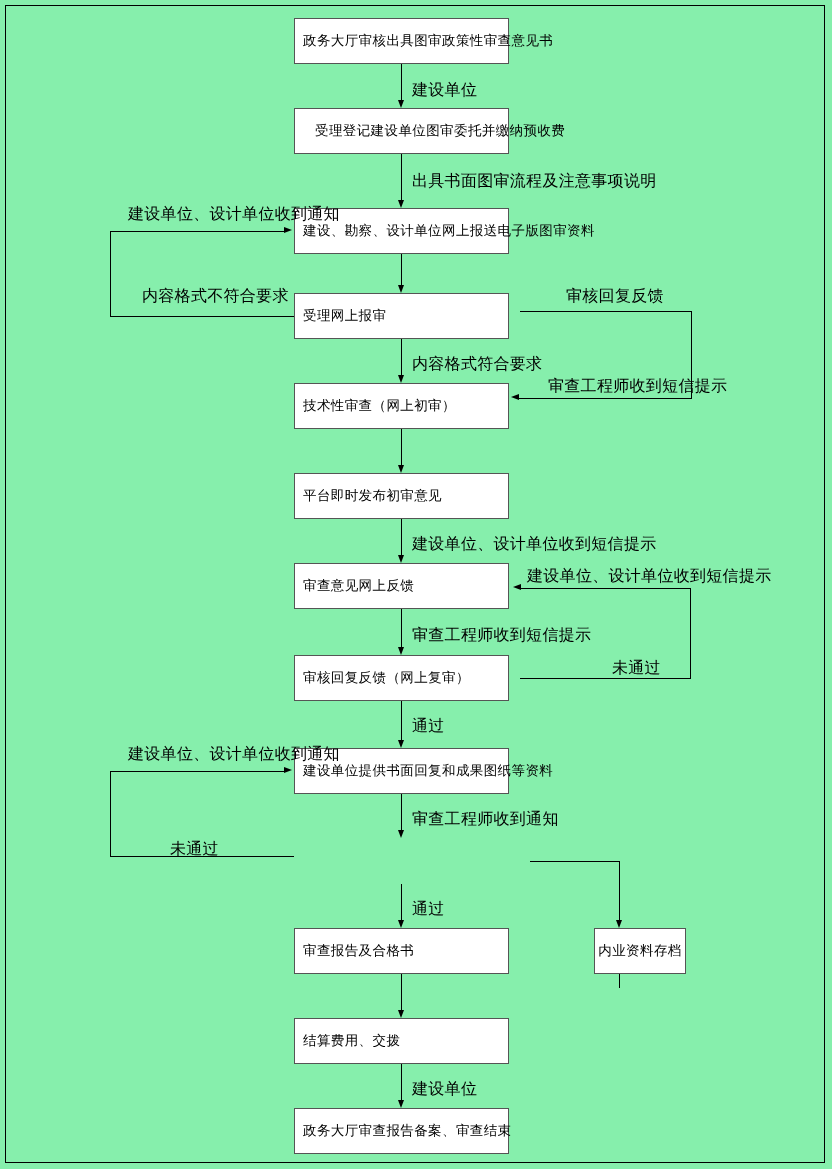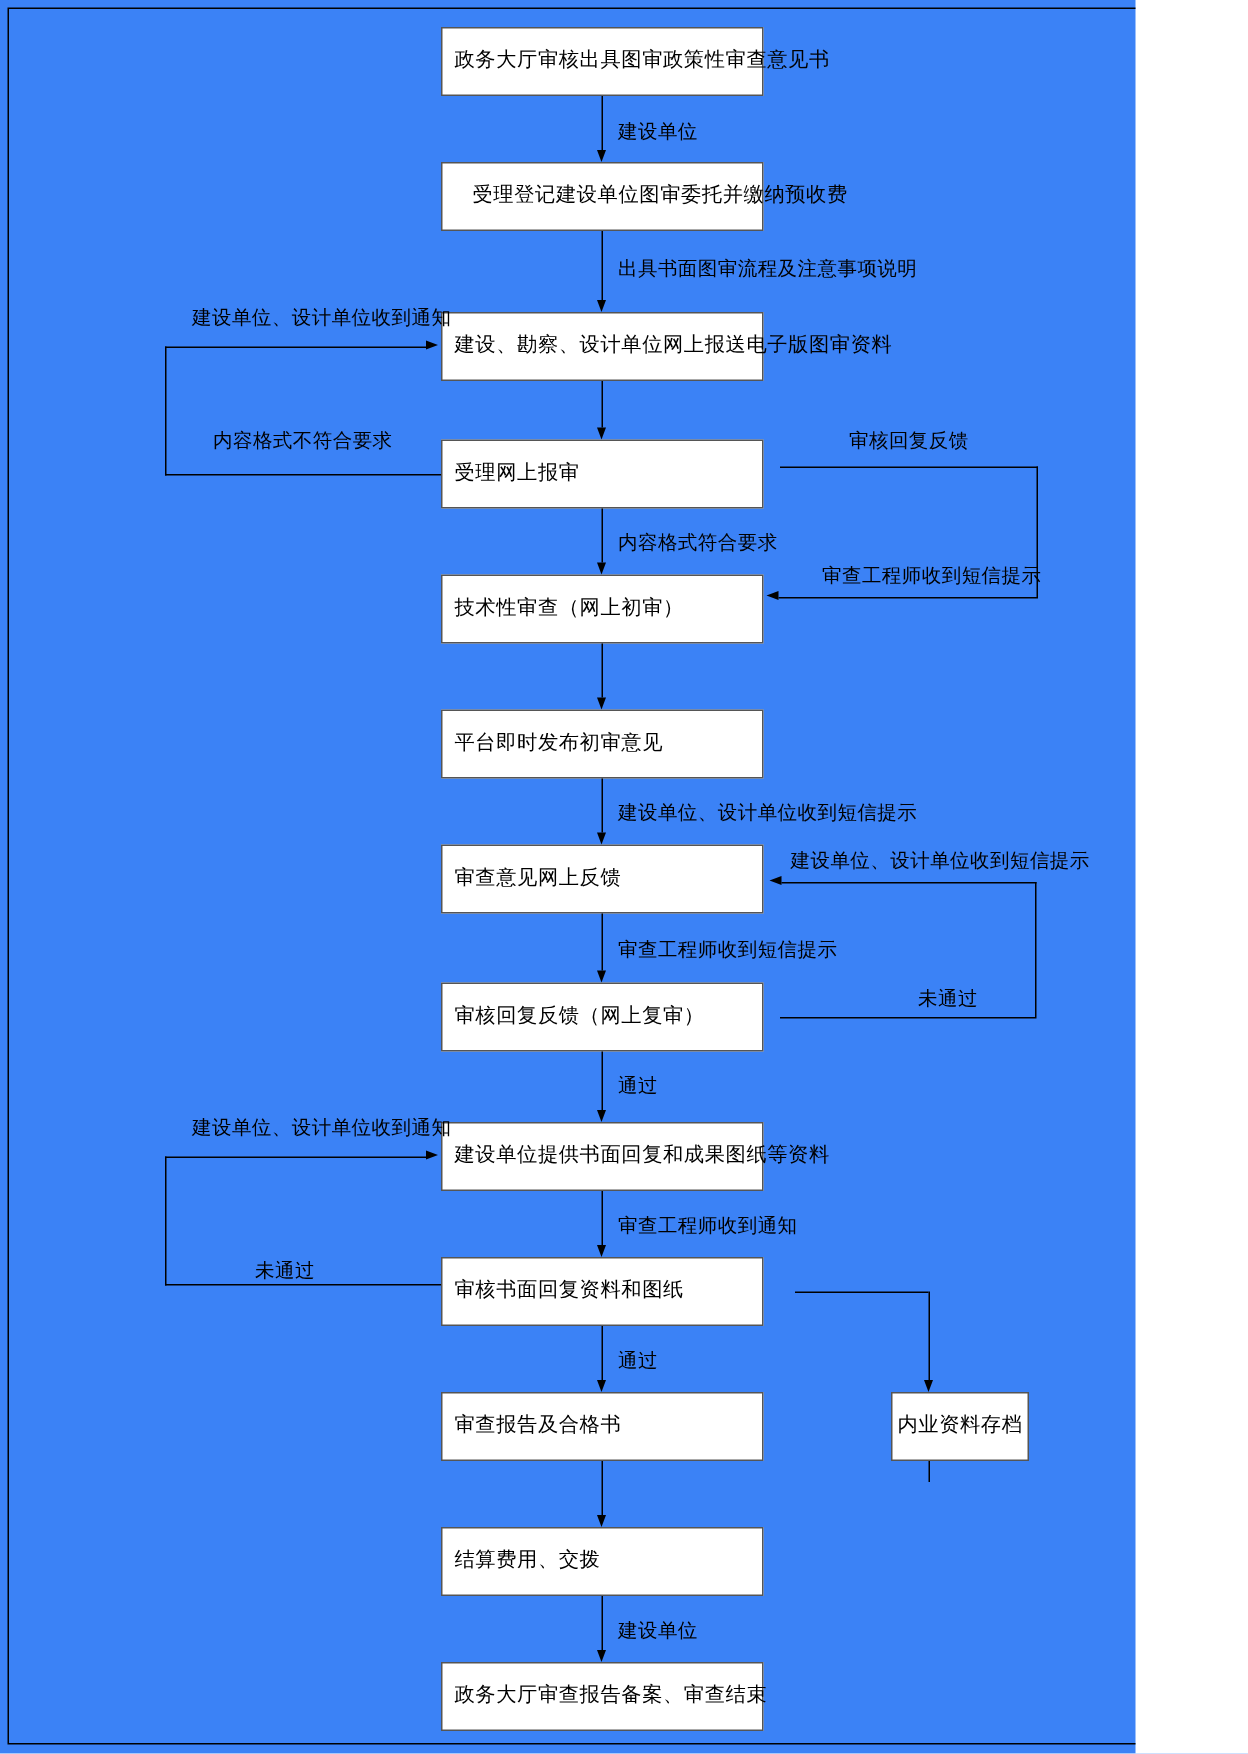--- a/index.html
+++ b/index.html
@@ -2,23 +2,23 @@
 <html><head>
 <meta charset="utf-8">
 <style>
   html,body{margin:0;padding:0;background:#ffffff;}
   body{
     font-family:"DejaVu Sans","Liberation Sans",sans-serif;
     color:#000000;
   }
   #page{
     position:relative;
-    width:757px;
+    width:832px;
     height:1169px;
-    background:#3b82f6;
+    background:#86efac;
     overflow:hidden;
   }
   #page-border{
     position:absolute;
     left:5px; top:5px;
     width:820px; height:1158px;
     border:1px solid #000000;
     box-sizing:border-box;
   }
   .node{
@@ -64,21 +64,21 @@
   }
   .arrow-right{
     position:absolute;
     width:0;height:0;
     border-top:3.5px solid transparent;
     border-bottom:3.5px solid transparent;
     border-left:8px solid #000000;
   }
   .edge-label{
     position:absolute;
-    font-size:13px;
+    font-size:16px;
     letter-spacing:0.3px;
     white-space:nowrap;
     line-height:1;
     color:#000000;
   }
 </style>
 </head>
 <body>
 
 <div id="page">
@@ -96,21 +96,20 @@
   <div class="node" style="left:294px;top:473px;width:215px;height:46px;">平台即时发布初审意见</div>
 
   <div class="node" style="left:294px;top:383px;width:215px;height:46px;">技术性审查（网上初审）</div>
 
   <div class="node" style="left:294px;top:563px;width:215px;height:46px;">审查意见网上反馈</div>
 
   <div class="node" style="left:294px;top:655px;width:215px;height:46px;">审核回复反馈（网上复审）</div>
 
   <div class="node" style="left:294px;top:748px;width:215px;height:46px;">建设单位提供书面回复和成果图纸等资料</div>
 
-  <div class="node" style="left:294px;top:838px;width:215px;height:46px;">审核书面回复资料和图纸</div>
 
   <div class="node" style="left:294px;top:928px;width:215px;height:46px;">审查报告及合格书</div>
 
   <div class="node" style="left:294px;top:1018px;width:215px;height:46px;">结算费用、交拨</div>
 
   <div class="node" style="left:294px;top:1108px;width:215px;height:46px;">政务大厅审查报告备案、审查结束</div>
 
   <div class="node center" style="left:573px;top:928px;width:92px;height:46px;">内业资料存档</div>
 
   <div class="vline" style="left:401px;top:64px;height:36px;"></div>

